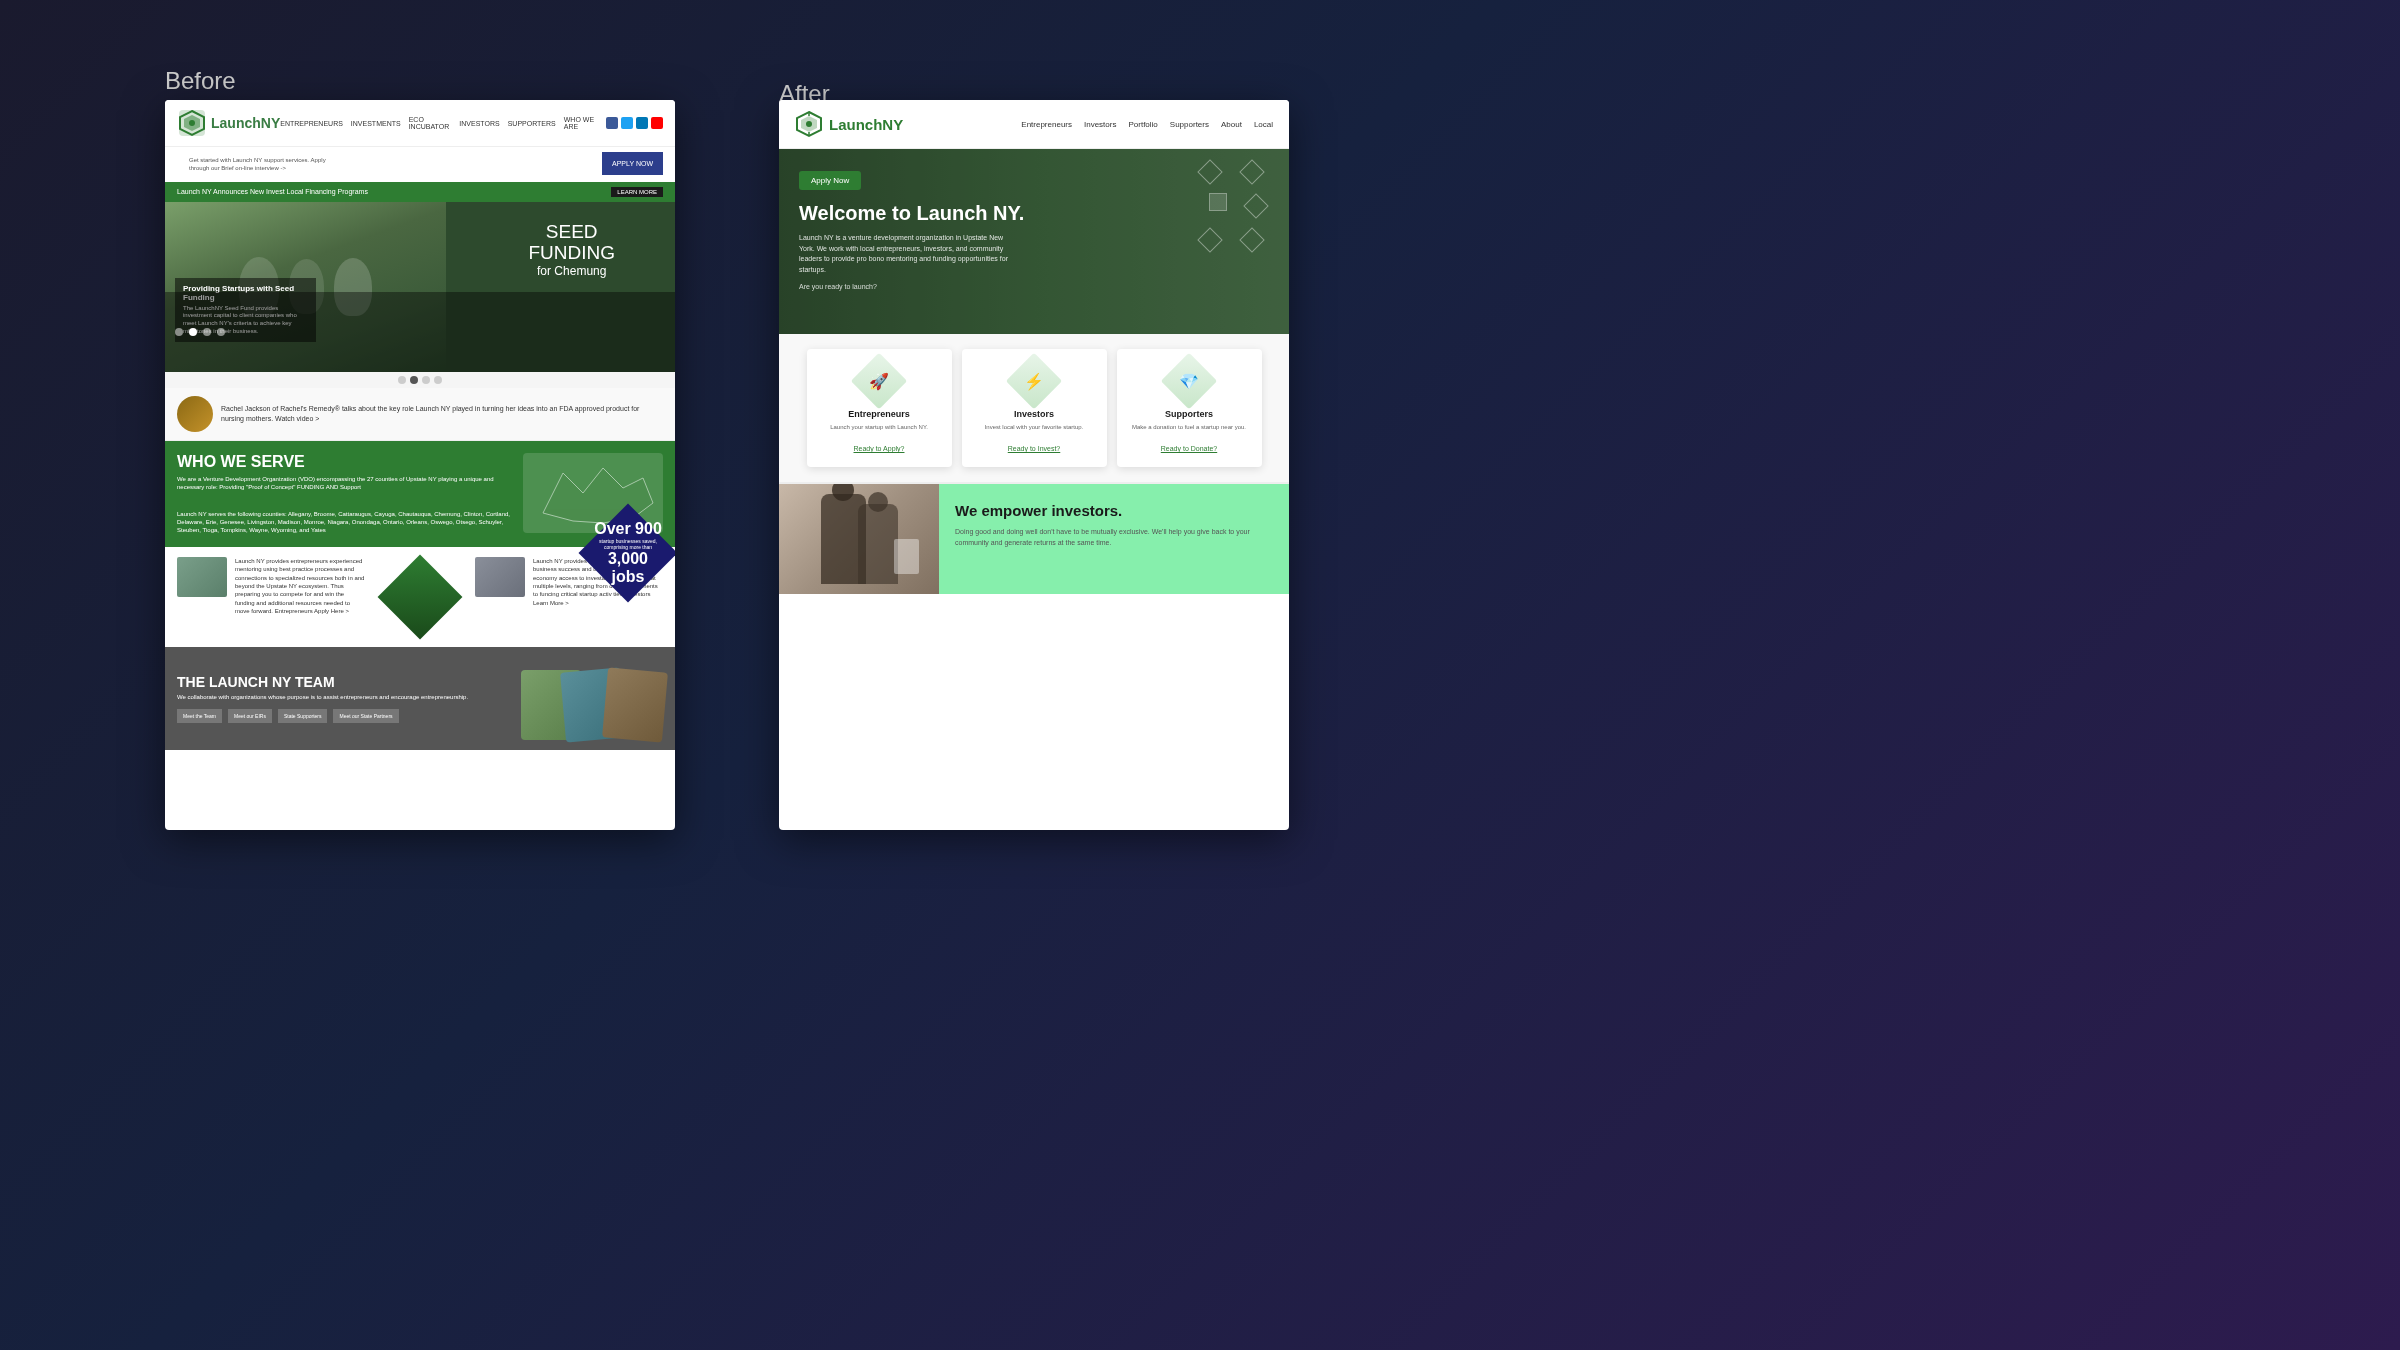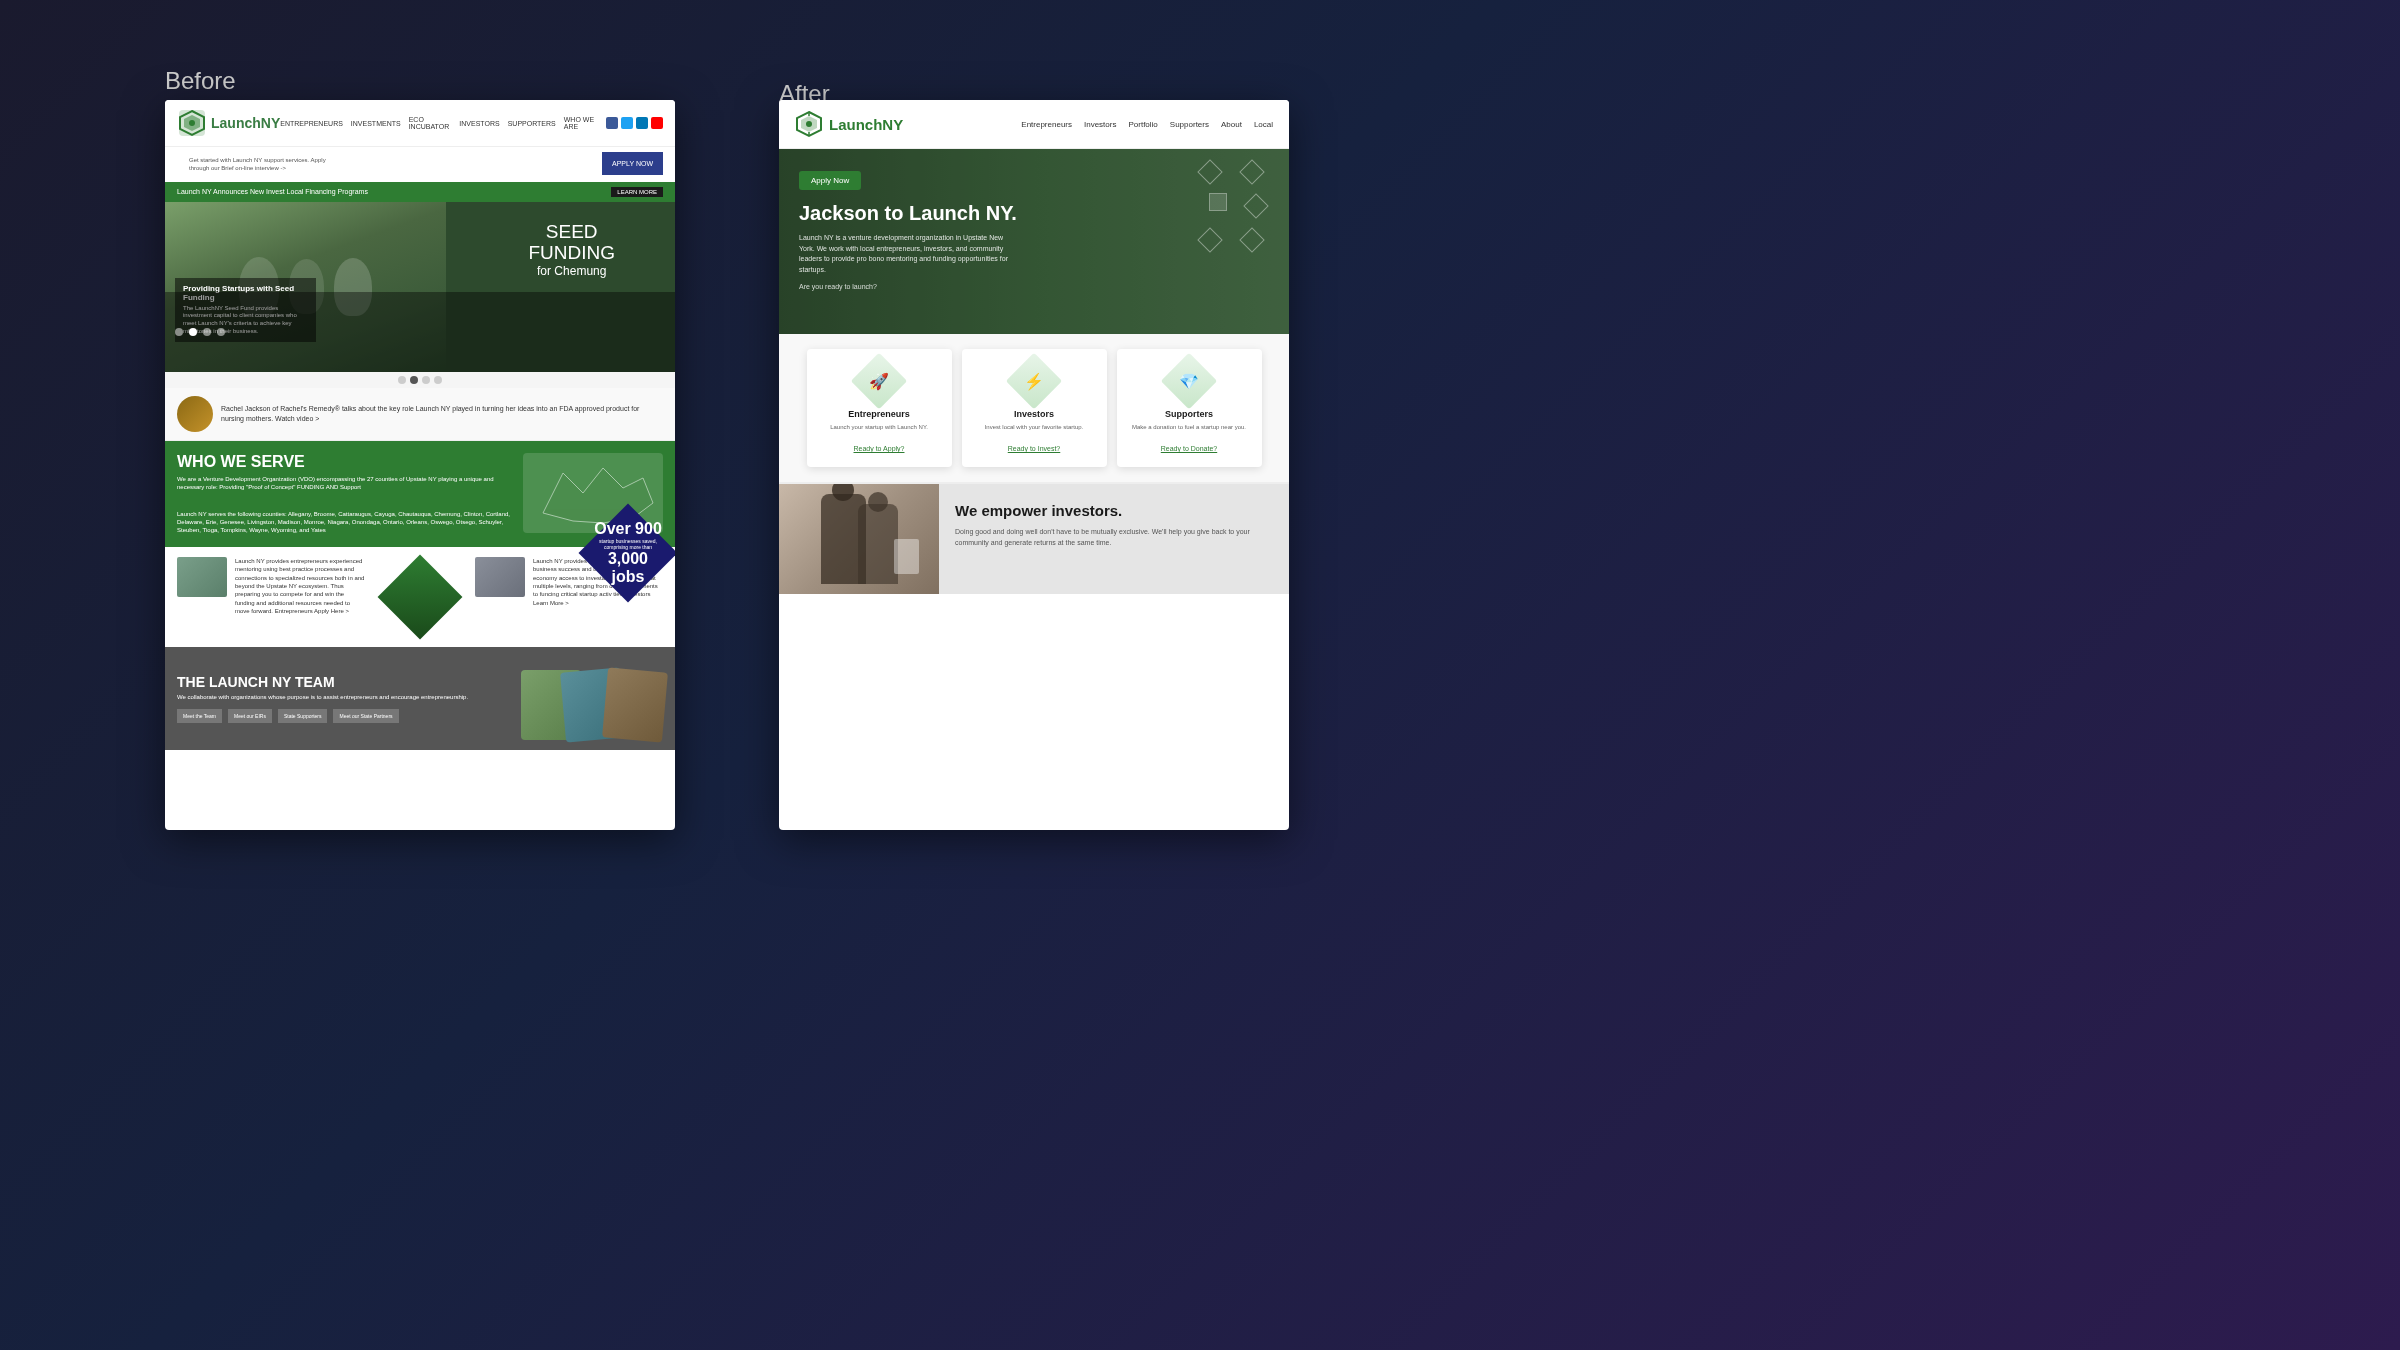--- a/index.html
+++ b/index.html
@@ -580,21 +580,21 @@
       height: 58px;
       background: #3a7dd4;
       clip-path: polygon(50% 0%, 100% 25%, 100% 75%, 50% 100%, 0% 75%, 0% 25%);
       display: flex;
       align-items: center;
       justify-content: center;
     }
 
     .investor-section {
       display: flex;
-      background: #e5e5e5;
+      background: #86efac;
       border-top: 1px solid #eee;
     }
 
     .investor-img-col {
       width: 160px;
       flex-shrink: 0;
       background: linear-gradient(135deg, #d0c8c0, #b0a898);
       overflow: hidden;
     }
 
@@ -822,21 +822,21 @@
         </div>
         <div style="display:flex;gap:16px;">
           <span class="deco-diamond"></span>
           <span class="deco-diamond"></span>
         </div>
       </div>
     </div>
 
     <div class="after-hero-content">
       <button class="apply-now-btn">Apply Now</button>
-      <div class="welcome-title">Jackson to Launch NY.</div>
+      <div class="welcome-title">Welcome to Launch NY.</div>
       <div class="welcome-text">Launch NY is a venture development organization in Upstate New York. We work with local entrepreneurs, investors, and community leaders to provide pro bono mentoring and funding opportunities for startups.</div>
       <div class="ready-text">Are you ready to launch?</div>
     </div>
   </div>
 
   <div class="cards-section">
 
     <div class="card">
       <div class="card-icon-area">
         <div class="card-diamond"></div>

